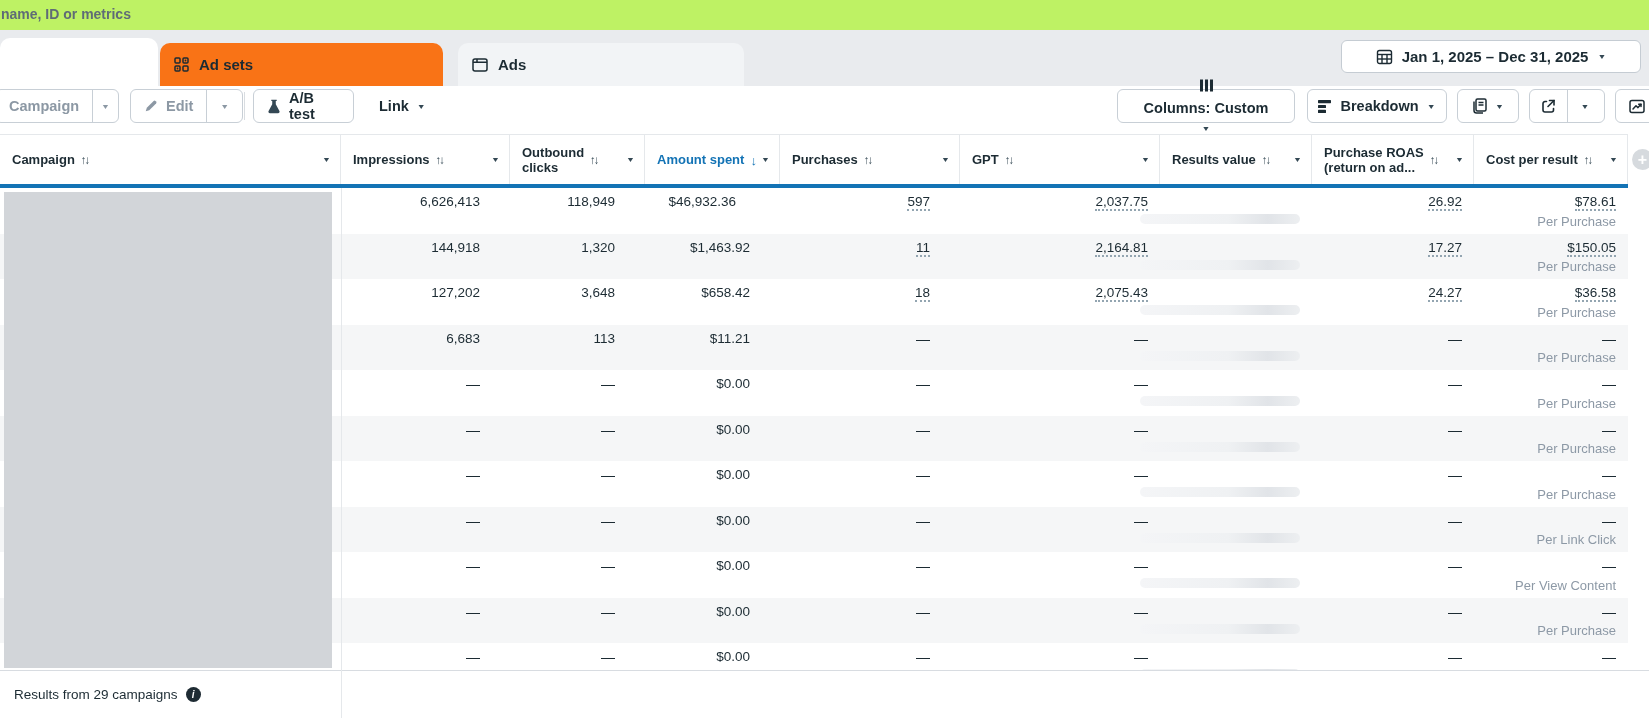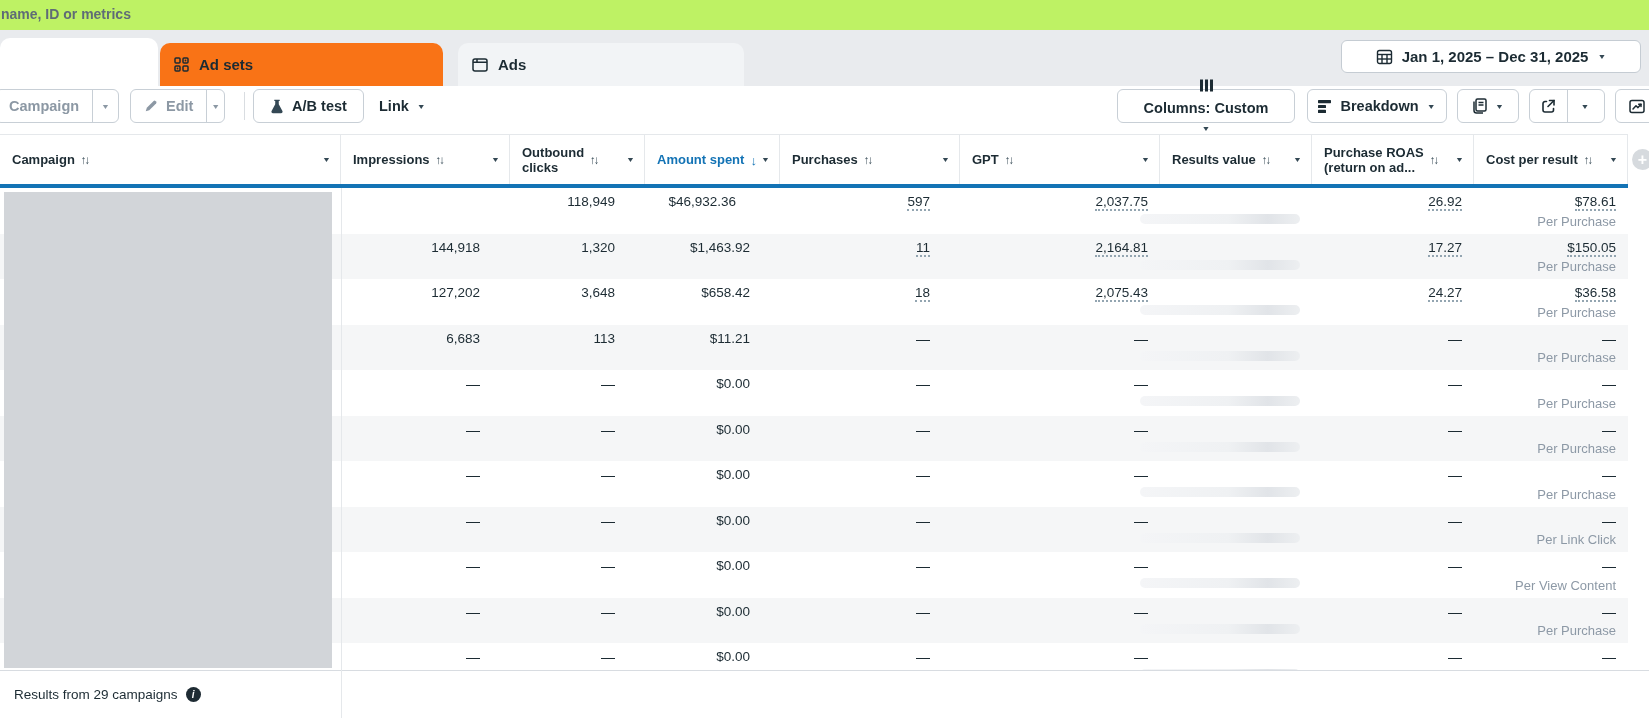--- a/index.html
+++ b/index.html
@@ -126,37 +126,37 @@
 
     <div class="btn gray" style="left:-5px;width:124px;">
       <span class="seg">
           <span>Campaign</span>
         </span>
       <span class="cseg">
           <span class="caret">▼</span>
         </span>
     </div>
 
-    <div class="btn gray" style="left:130px;width:95px;">
+    <div class="btn gray" style="left:130px;width:113px;">
       <span class="seg">
         <span class="ticon">
           <svg width="14" height="14" viewBox="0 0 16 16">
               <path fill="#8c98a4" d="M2 14l1.2-4L11 2.2a1.5 1.5 0 0 1 2.1 0l.7.7a1.5 1.5 0 0 1 0 2.1L6 12.8 2 14z"></path>
             </svg>
         </span>
         <span>Edit</span>
       </span>
       <span class="cseg">
           <span class="caret">▼</span>
         </span>
     </div>
 
     <div class="toolsep"></div>
 
-    <div class="btn" style="left:253px;width:111px;justify-content:center;">
+    <div class="btn" style="left:253px;width:101px;">
       <span class="seg">
         <span class="ticon">
           <svg width="14" height="15" viewBox="0 0 15 16">
               <path fill="#344854" d="M4.6.8h5.8v1.4h-1v3.4l3.9 7.1c.6 1.1-.2 2.5-1.5 2.5H3.2c-1.3 0-2.1-1.4-1.5-2.5l3.9-7.1V2.2h-1z"></path>
             </svg>
         </span>
         <span>A/B test</span>
       </span>
     </div>
 
@@ -274,20 +274,23 @@
         <span class="hlabel">Cost per result</span>
         <span class="sortg">↑↓</span>
         <span class="hcaret">▼</span>
       </div>
     </div>
   <div class="blueline"></div>
   <div class="addcol">+</div>
 
   <div class="tbody" id="tbody">
       <div class="trow" style="top: 0px;">
+        <div class="cell" style="left: 341px; width: 169px;">
+          <span class="val" style="right: 30px;">6,626,413</span>
+        </div>
         <div class="cell" style="left: 510px; width: 135px;">
           <span class="val" style="right: 30px;">118,949</span>
         </div>
         <div class="cell" style="left: 631px; width: 135px;">
           <span class="val" style="right: 30px;">$46,932.36</span>
         </div>
         <div class="cell" style="left: 780px; width: 180px;">
           <span class="val u" style="right: 30px;">597</span>
         </div>
         <div class="cell" style="left: 960px; width: 200px;">

